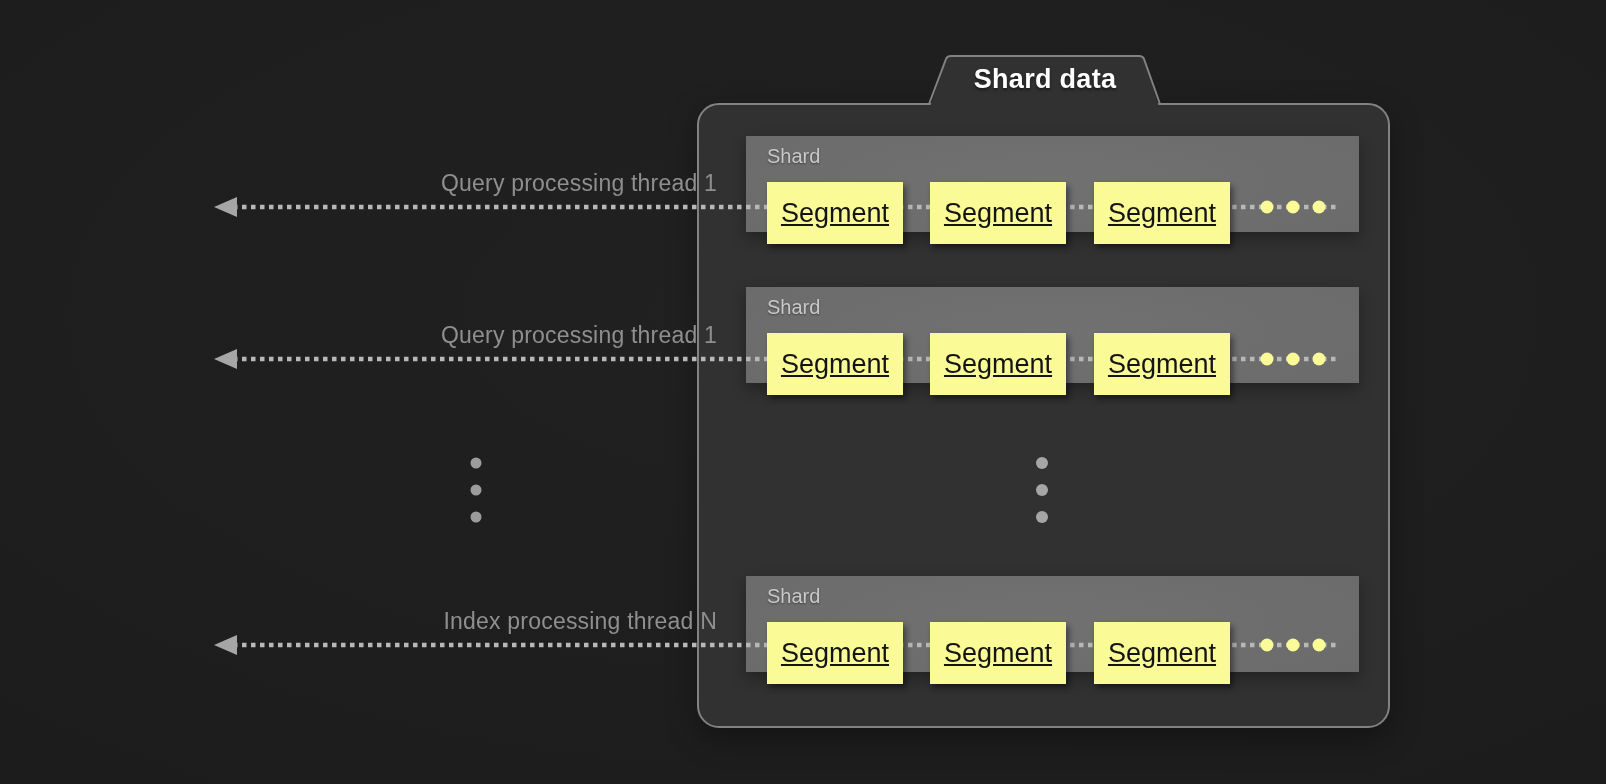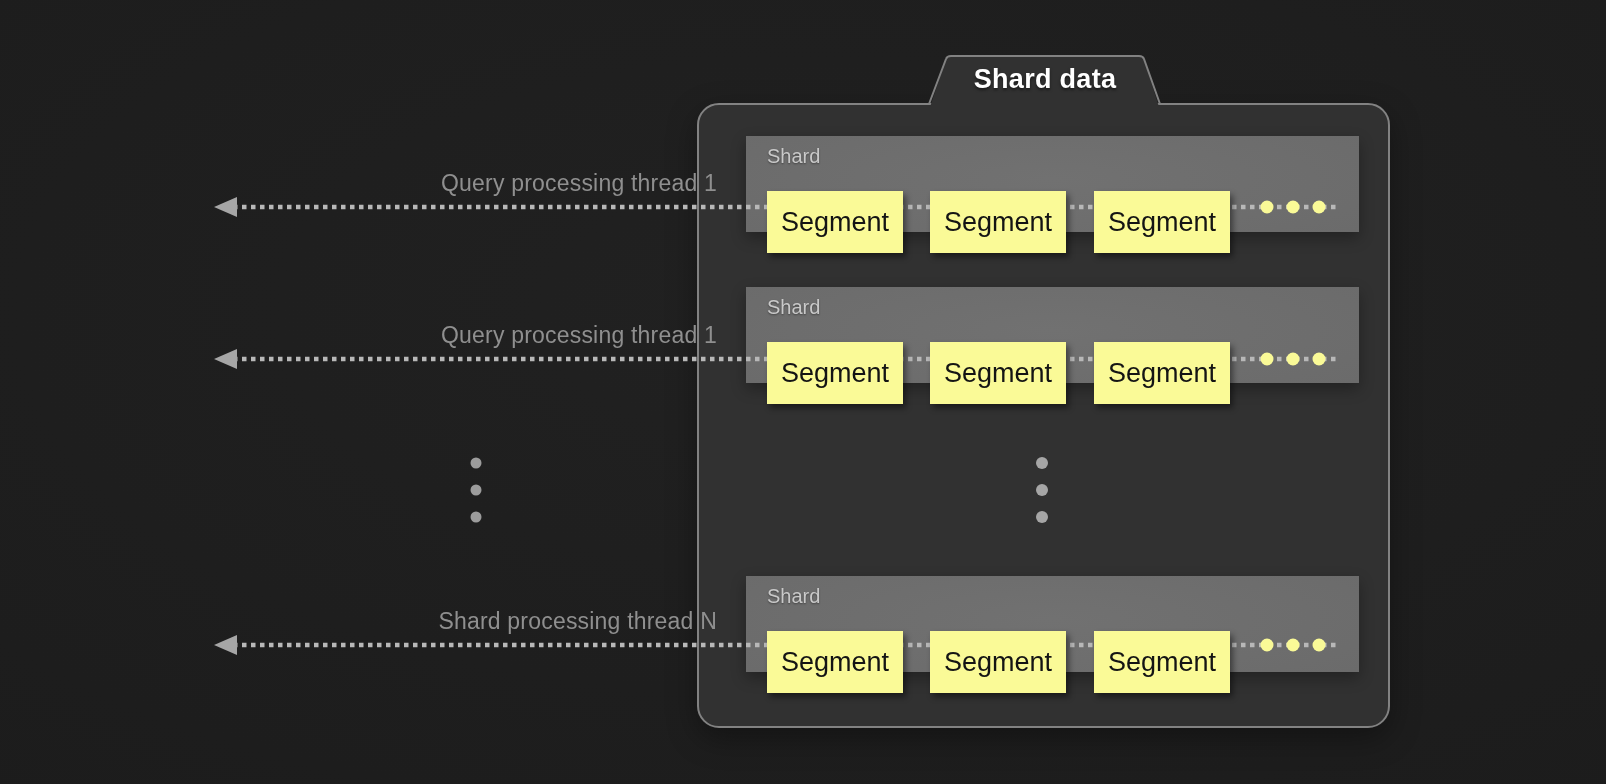--- a/index.html
+++ b/index.html
@@ -39,26 +39,27 @@
     box-shadow:0 6px 14px rgba(0,0,0,.30);
     margin-left:7px;
   }
   .shard-1{top:31px;} .shard-2{top:182px;} .shard-3{top:471px;}
   .shard-label{
     position:absolute;left:21px;top:9px;
     color:var(--shard_label,#c9c9c9);font-size:20px;
     text-shadow:0 1px 2px rgba(0,0,0,.4);
   }
   .segment{
-    position:absolute;top:55px;width:136px;height:62px;z-index:3;
+    position:absolute;top:46px;width:136px;height:62px;z-index:3;
     background:var(--segment_bg,#fafa97);
     color:var(--segment_text,#141414);
     display:flex;align-items:center;justify-content:center;
     font-size:27px;
     box-shadow:3px 4px 6px rgba(0,0,0,.45);
+    text-decoration:underline;
   }
   .seg-1{left:21px;} .seg-2{left:184px;} .seg-3{left:348px;}
 
   
   .connectors{position:absolute;left:0;top:0;width:1606px;height:784px;z-index:2;pointer-events:none;}
   .dash-line{stroke:var(--dash,#b8b8b8);stroke-width:4.5;stroke-dasharray:4.5 4.5;fill:none;}
   .arrow-head{fill:var(--arrow,#a6a6a6);}
   .seg-dot{fill:var(--segment_bg,#fafa97);}
   .vdot-left{fill:var(--dot_left,#9c9c9c);}
   .vdot-right{fill:var(--dot_right,#a6a6a6);}
@@ -139,15 +140,15 @@
 
     <g>
       <circle class="vdot-right" cx="1042" cy="463" r="6"></circle>
       <circle class="vdot-right" cx="1042" cy="490" r="6"></circle>
       <circle class="vdot-right" cx="1042" cy="517" r="6"></circle>
     </g>
   </svg>
 
   <div class="thread-label thread-1">Query processing thread 1</div>
   <div class="thread-label thread-2">Query processing thread 1</div>
-  <div class="thread-label thread-3">Shard processing thread N</div>
+  <div class="thread-label thread-3">Index processing thread N</div>
 
 </div>
 
 </body></html>

